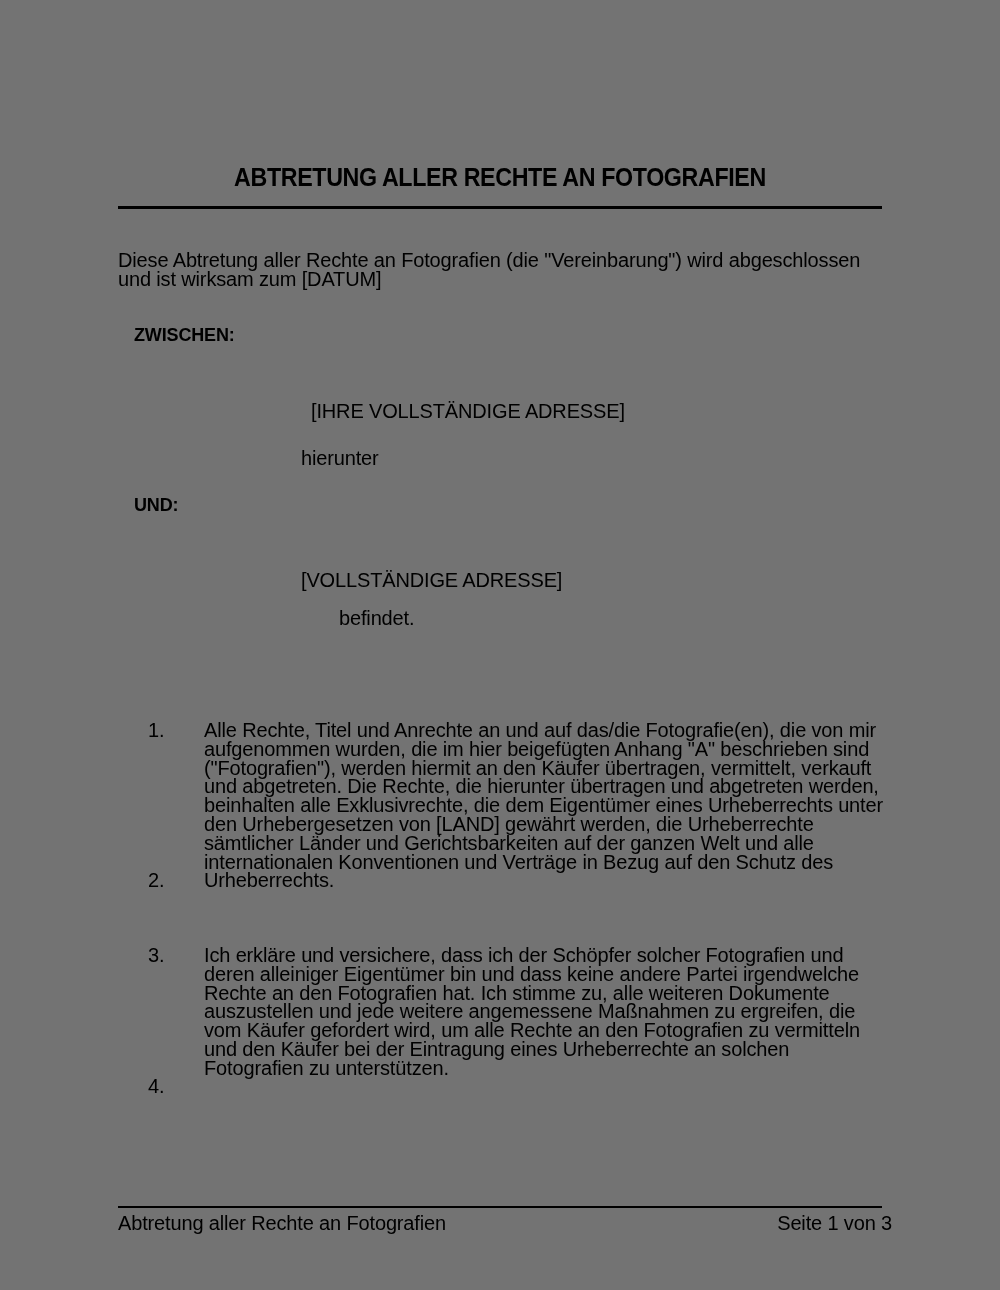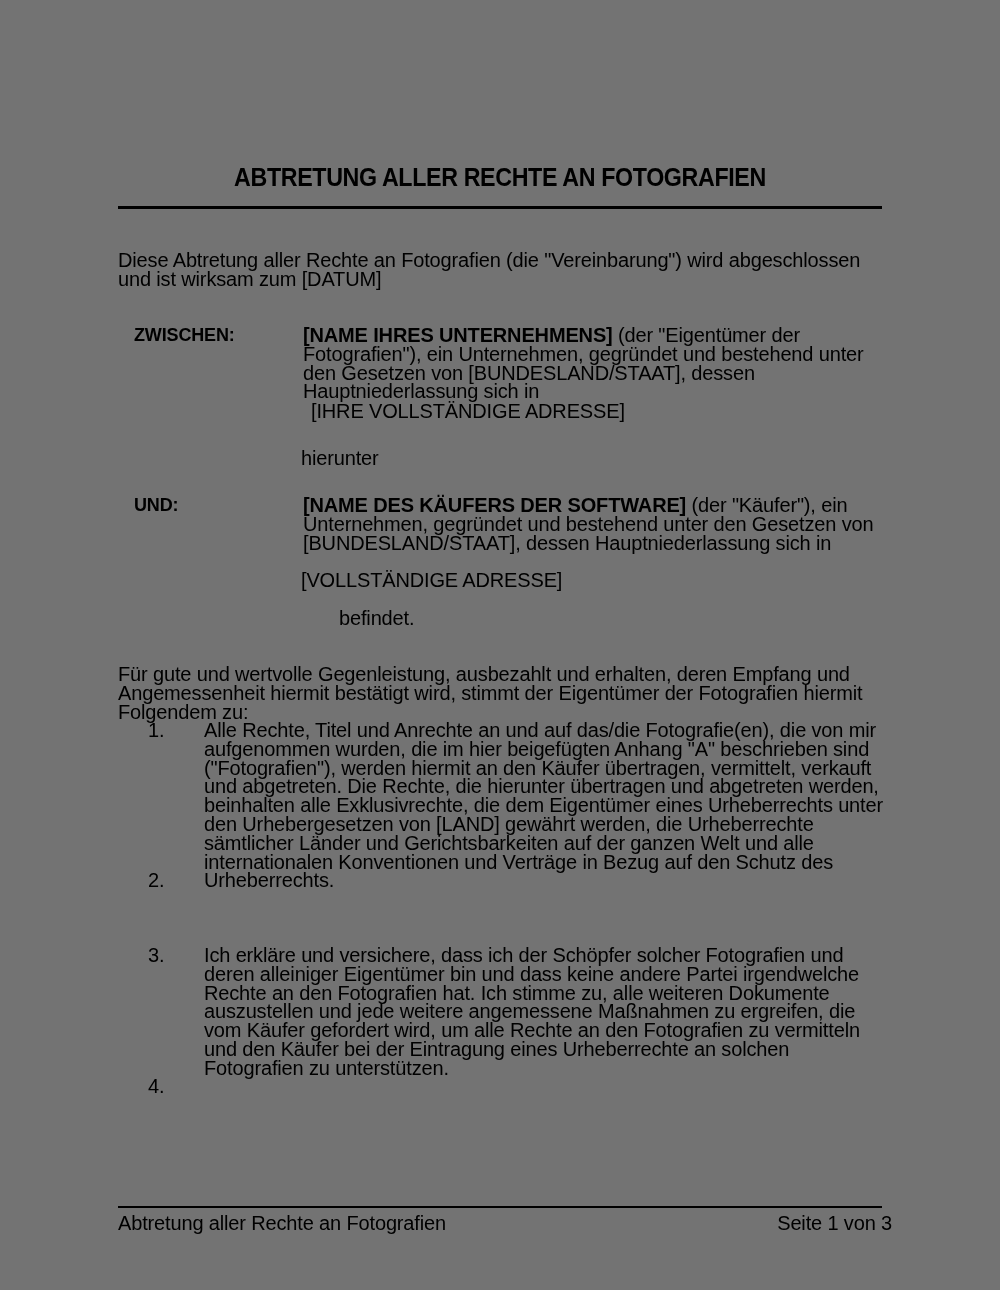--- a/index.html
+++ b/index.html
@@ -26,34 +26,27 @@
 <body>
 
 <div class="page">
 
   <div class="title">ABTRETUNG ALLER RECHTE AN FOTOGRAFIEN</div>
   <div class="rule-top"></div>
 
   <div class="intro text">Diese Abtretung aller Rechte an Fotografien (die "Vereinbarung") wird abgeschlossen und ist wirksam zum [DATUM]</div>
 
   <div class="party-label text" style="top:326px;">ZWISCHEN:</div>
-  <div class="party-body text" style="top:326px;">
-    <b>[NAME IHRES UNTERNEHMENS]</b><span> (der "Eigentümer der Fotografien"), ein Unternehmen, gegründet und bestehend unter den Gesetzen von [BUNDESLAND/STAAT], dessen Hauptniederlassung sich in</span>
-  </div>
   <div class="party-line text" style="top:402px;margin-left:10px;">[IHRE VOLLSTÄNDIGE ADRESSE]</div>
   <div class="party-line text" style="top:449px;">hierunter</div>
 
   <div class="party-label text" style="top:496px;">UND:</div>
-  <div class="party-body text" style="top:496px;">
-    <b>[NAME DES KÄUFERS DER SOFTWARE]</b><span> (der "Käufer"), ein Unternehmen, gegründet und bestehend unter den Gesetzen von [BUNDESLAND/STAAT], dessen Hauptniederlassung sich in</span>
-  </div>
   <div class="party-line text" style="top:571px;text-align:right;">[VOLLSTÄNDIGE ADRESSE]</div>
   <div class="party-line text" style="top:609px;margin-left:38px;">befindet.</div>
 
-  <div class="consideration text">Für gute und wertvolle Gegenleistung, ausbezahlt und erhalten, deren Empfang und Angemessenheit hiermit bestätigt wird, stimmt der Eigentümer der Fotografien hiermit Folgendem zu:</div>
 
   <div class="item-num text" style="top:721px;">1.</div>
   <div class="item-body text" style="top:721px;">Alle Rechte, Titel und Anrechte an und auf das/die Fotografie(en), die von mir aufgenommen wurden, die im hier beigefügten Anhang "A" beschrieben sind ("Fotografien"), werden hiermit an den Käufer übertragen, vermittelt, verkauft und abgetreten. Die Rechte, die hierunter übertragen und abgetreten werden, beinhalten alle Exklusivrechte, die dem Eigentümer eines Urheberrechts unter den Urhebergesetzen von [LAND] gewährt werden, die Urheberrechte sämtlicher Länder und Gerichtsbarkeiten auf der ganzen Welt und alle internationalen Konventionen und Verträge in Bezug auf den Schutz des Urheberrechts.</div>
 
   <div class="item-num text" style="top:871px;">2.</div>
 
   <div class="item-num text" style="top:946px;">3.</div>
   <div class="item-body text" style="top:946px;">Ich erkläre und versichere, dass ich der Schöpfer solcher Fotografien und deren alleiniger Eigentümer bin und dass keine andere Partei irgendwelche Rechte an den Fotografien hat. Ich stimme zu, alle weiteren Dokumente auszustellen und jede weitere angemessene Maßnahmen zu ergreifen, die vom Käufer gefordert wird, um alle Rechte an den Fotografien zu vermitteln und den Käufer bei der Eintragung eines Urheberrechte an solchen Fotografien zu unterstützen.</div>
 
   <div class="item-num text" style="top:1077px;">4.</div>

